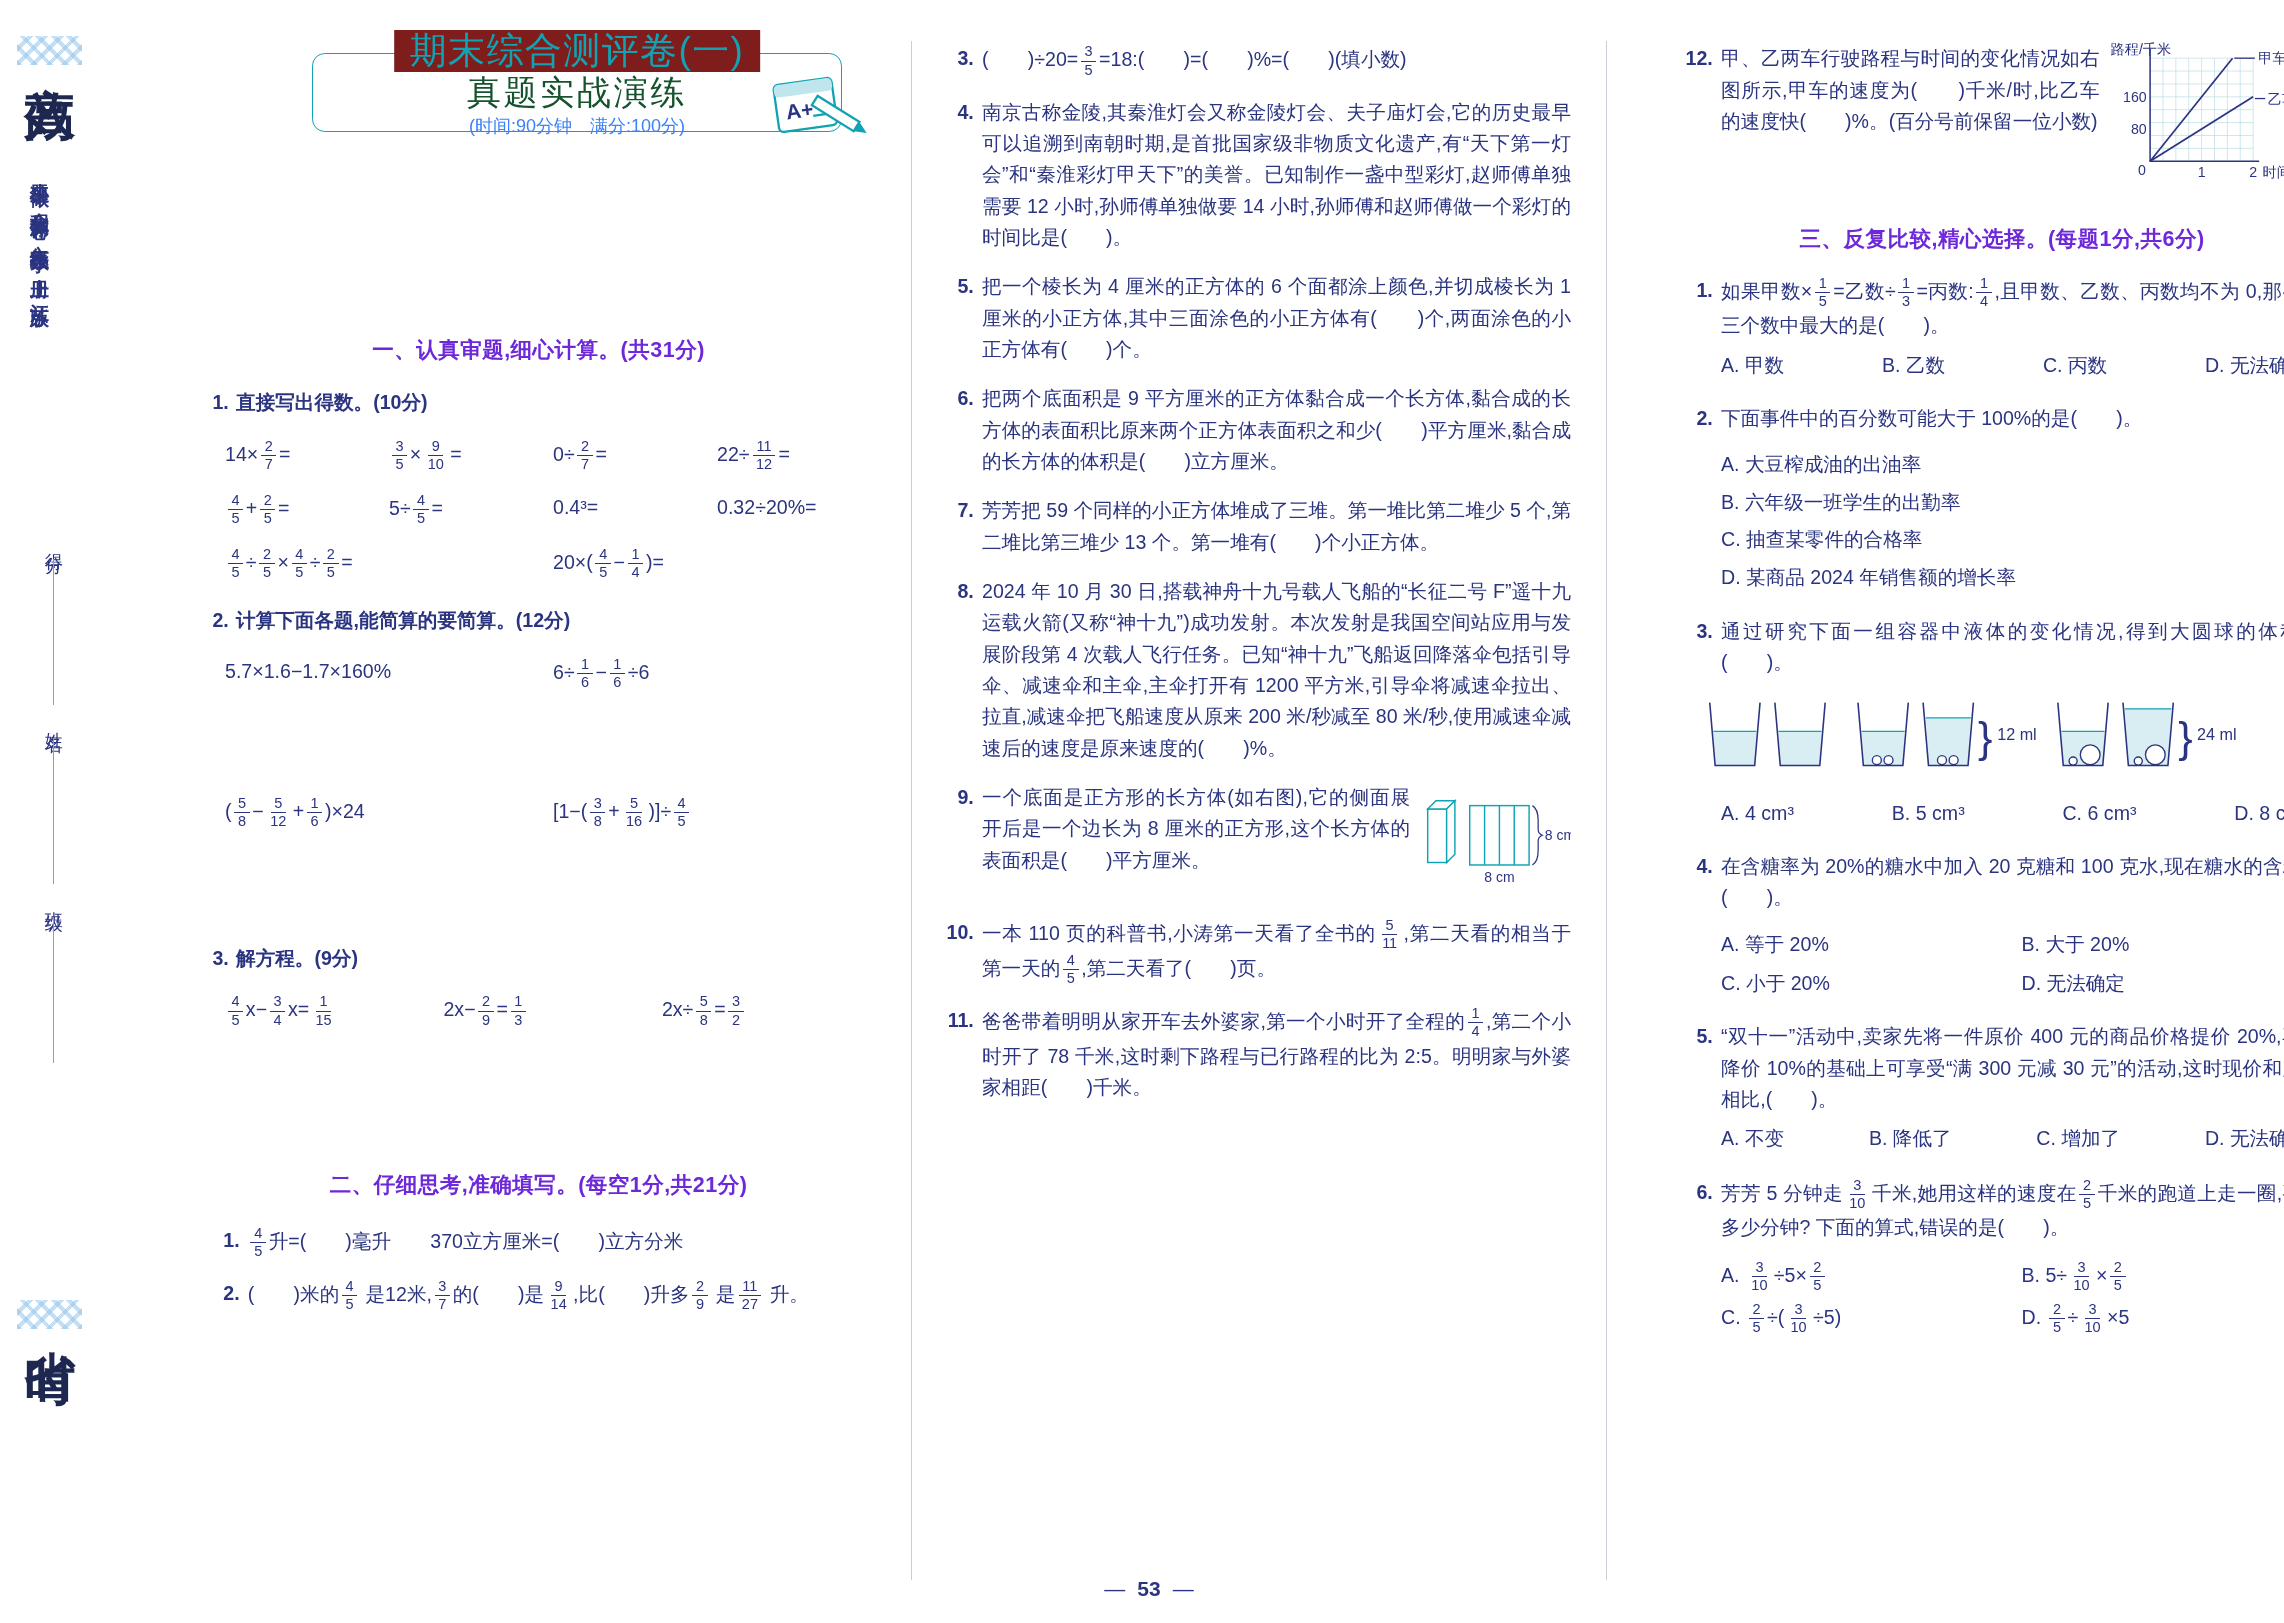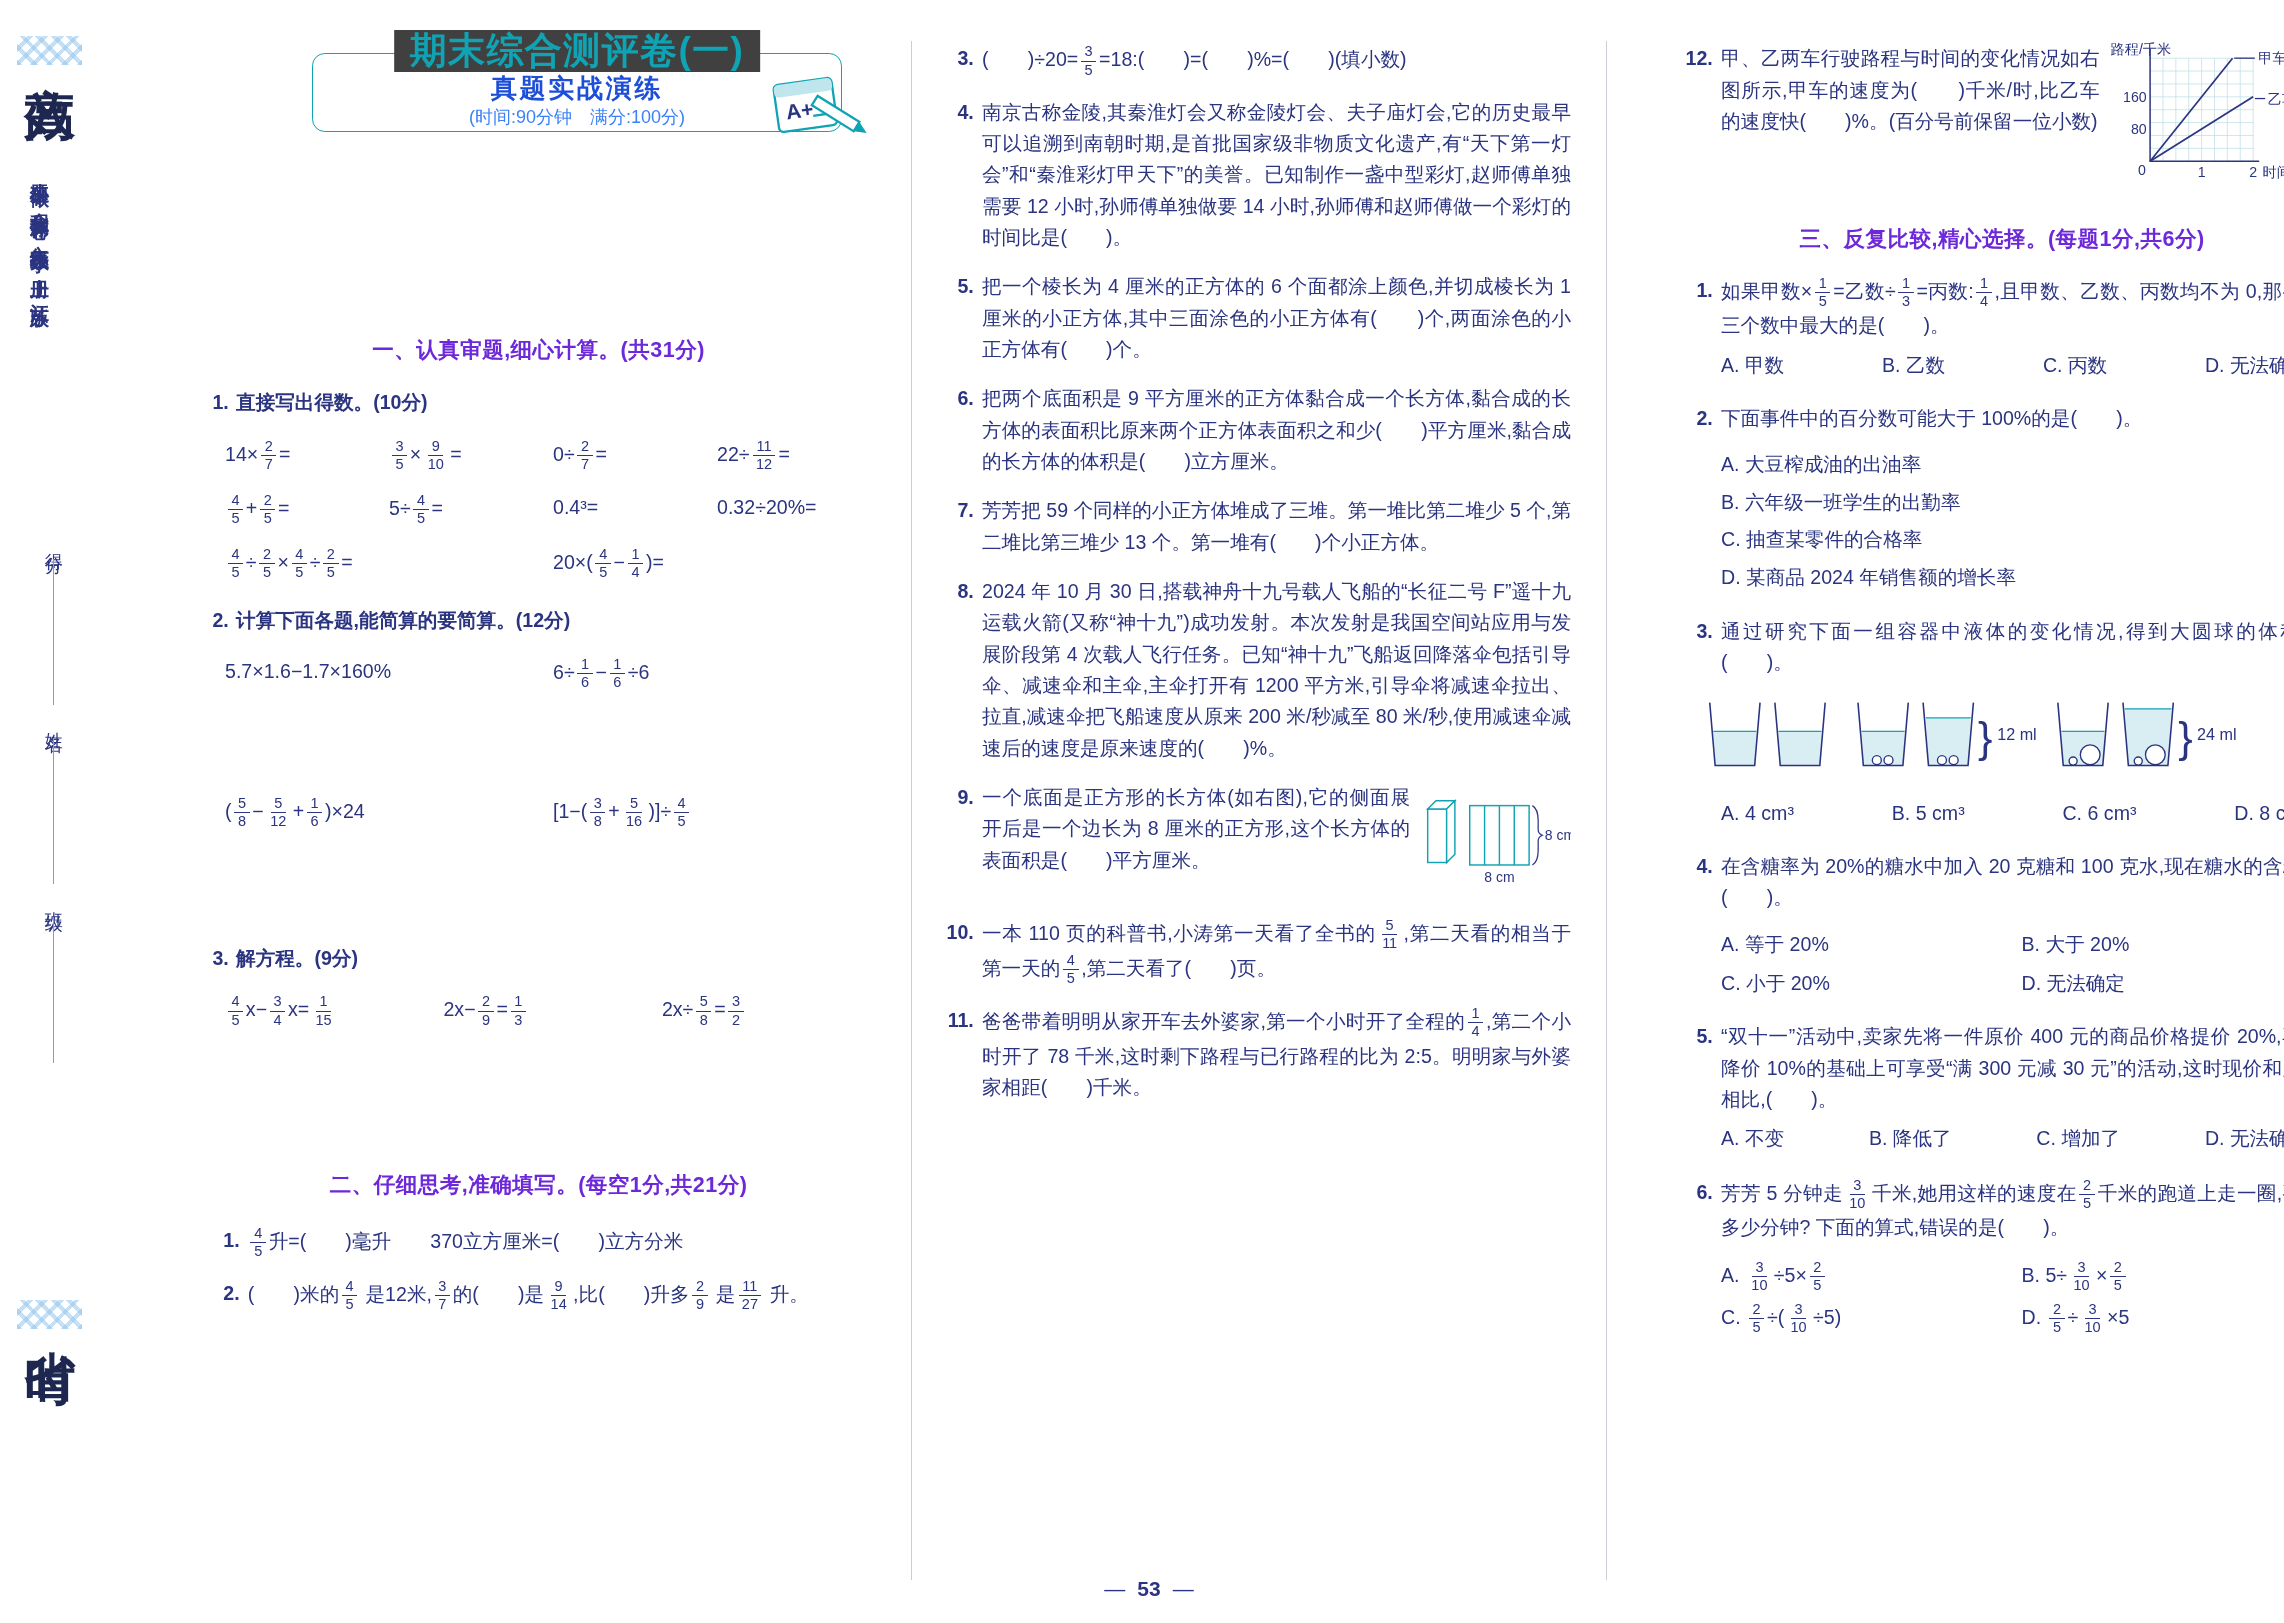--- a/index.html
+++ b/index.html
@@ -24,23 +24,23 @@
   .col{position:absolute;top:37px;}
   .col1{left:196px;width:685px;}
   .col2{left:943px;width:628px;}
   .col3{left:1682px;width:640px;}
   .vline{position:absolute;top:41px;height:1539px;width:0.9px;background:#c9cdd6;}
   .vline-1{left:911px;}
   .vline-2{left:1606px;}
 
   
   .title-box{position:relative;width:530px;height:79px;margin:15.5px 0 0 116px;border:1.8px solid #0fa3b3;border-radius:12.8px;text-align:center;}
-  .paper-title{position:absolute;top:-24px;left:50%;transform:translateX(-50%);background:#404040;padding:0 15.5px;
-               font-size:37px;font-weight:bold;color:#0fa3b3;white-space:nowrap;letter-spacing:1.4px;line-height:1.15;text-align:center;}
-  .paper-subtitle{margin-top:20px;font-size:26px;font-weight:bold;color:#1d4ed8;letter-spacing:2.7px;line-height:1.1;}
+  .paper-title{position:absolute;top:-24px;left:50%;transform:translateX(-50%);background:#7f1d1d;padding:0 15.5px;
+               font-size:37px;font-weight:normal;color:#0fa3b3;white-space:nowrap;letter-spacing:1.4px;line-height:1.15;text-align:center;}
+  .paper-subtitle{margin-top:20px;font-size:34px;font-weight:normal;color:#14532d;letter-spacing:2.7px;line-height:1.1;}
   .paper-meta{margin-top:6.4px;font-size:18px;color:#3b82f6;line-height:1.1;}
   .note-icon{position:absolute;right:-32px;top:8.2px;width:105px;height:87px;}
 
   
   .sec-head{color:#6d28d9;font-size:21.5px;font-weight:bold;letter-spacing:0.5px;line-height:1.2;text-align:center;}
   .sec1-head{margin-top:206px;}
   .sec2-head{margin-top:144px;}
   .sec3-head{margin-top:26.5px;}
   .q-label{margin:24px 0 0 16.4px;font-weight:bold;}
   .q-label .qnum{margin-right:7.3px;}

